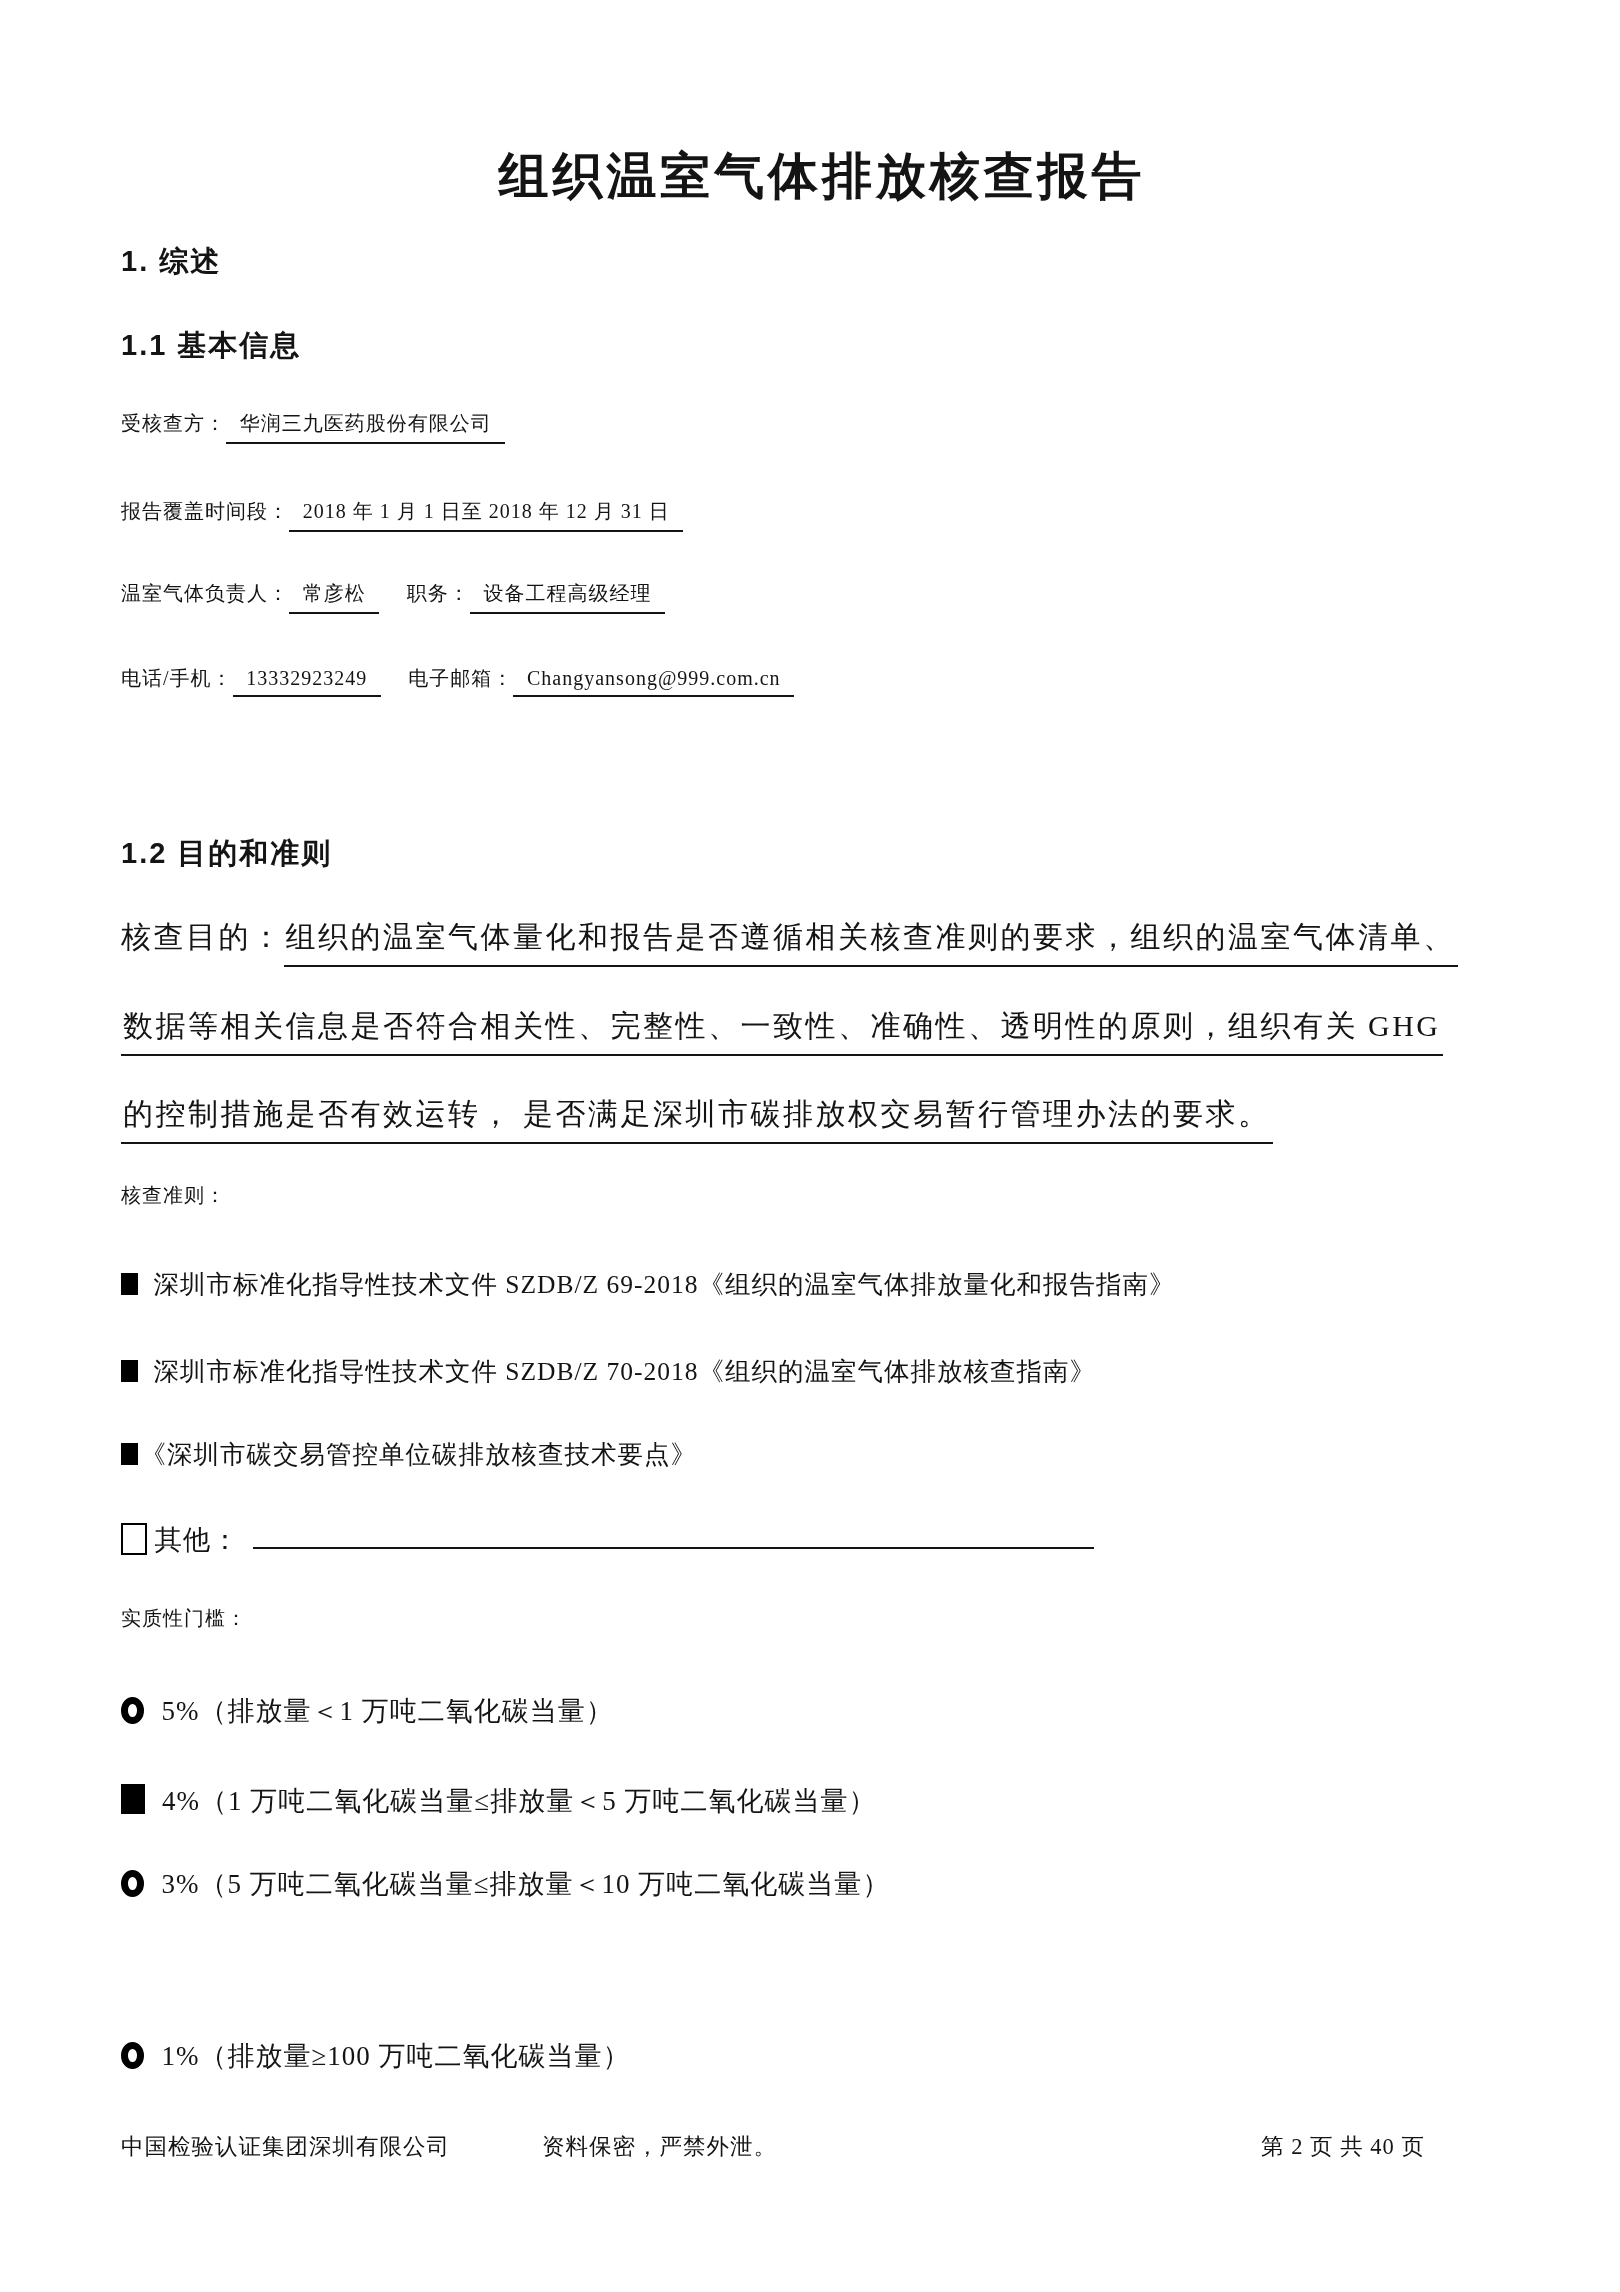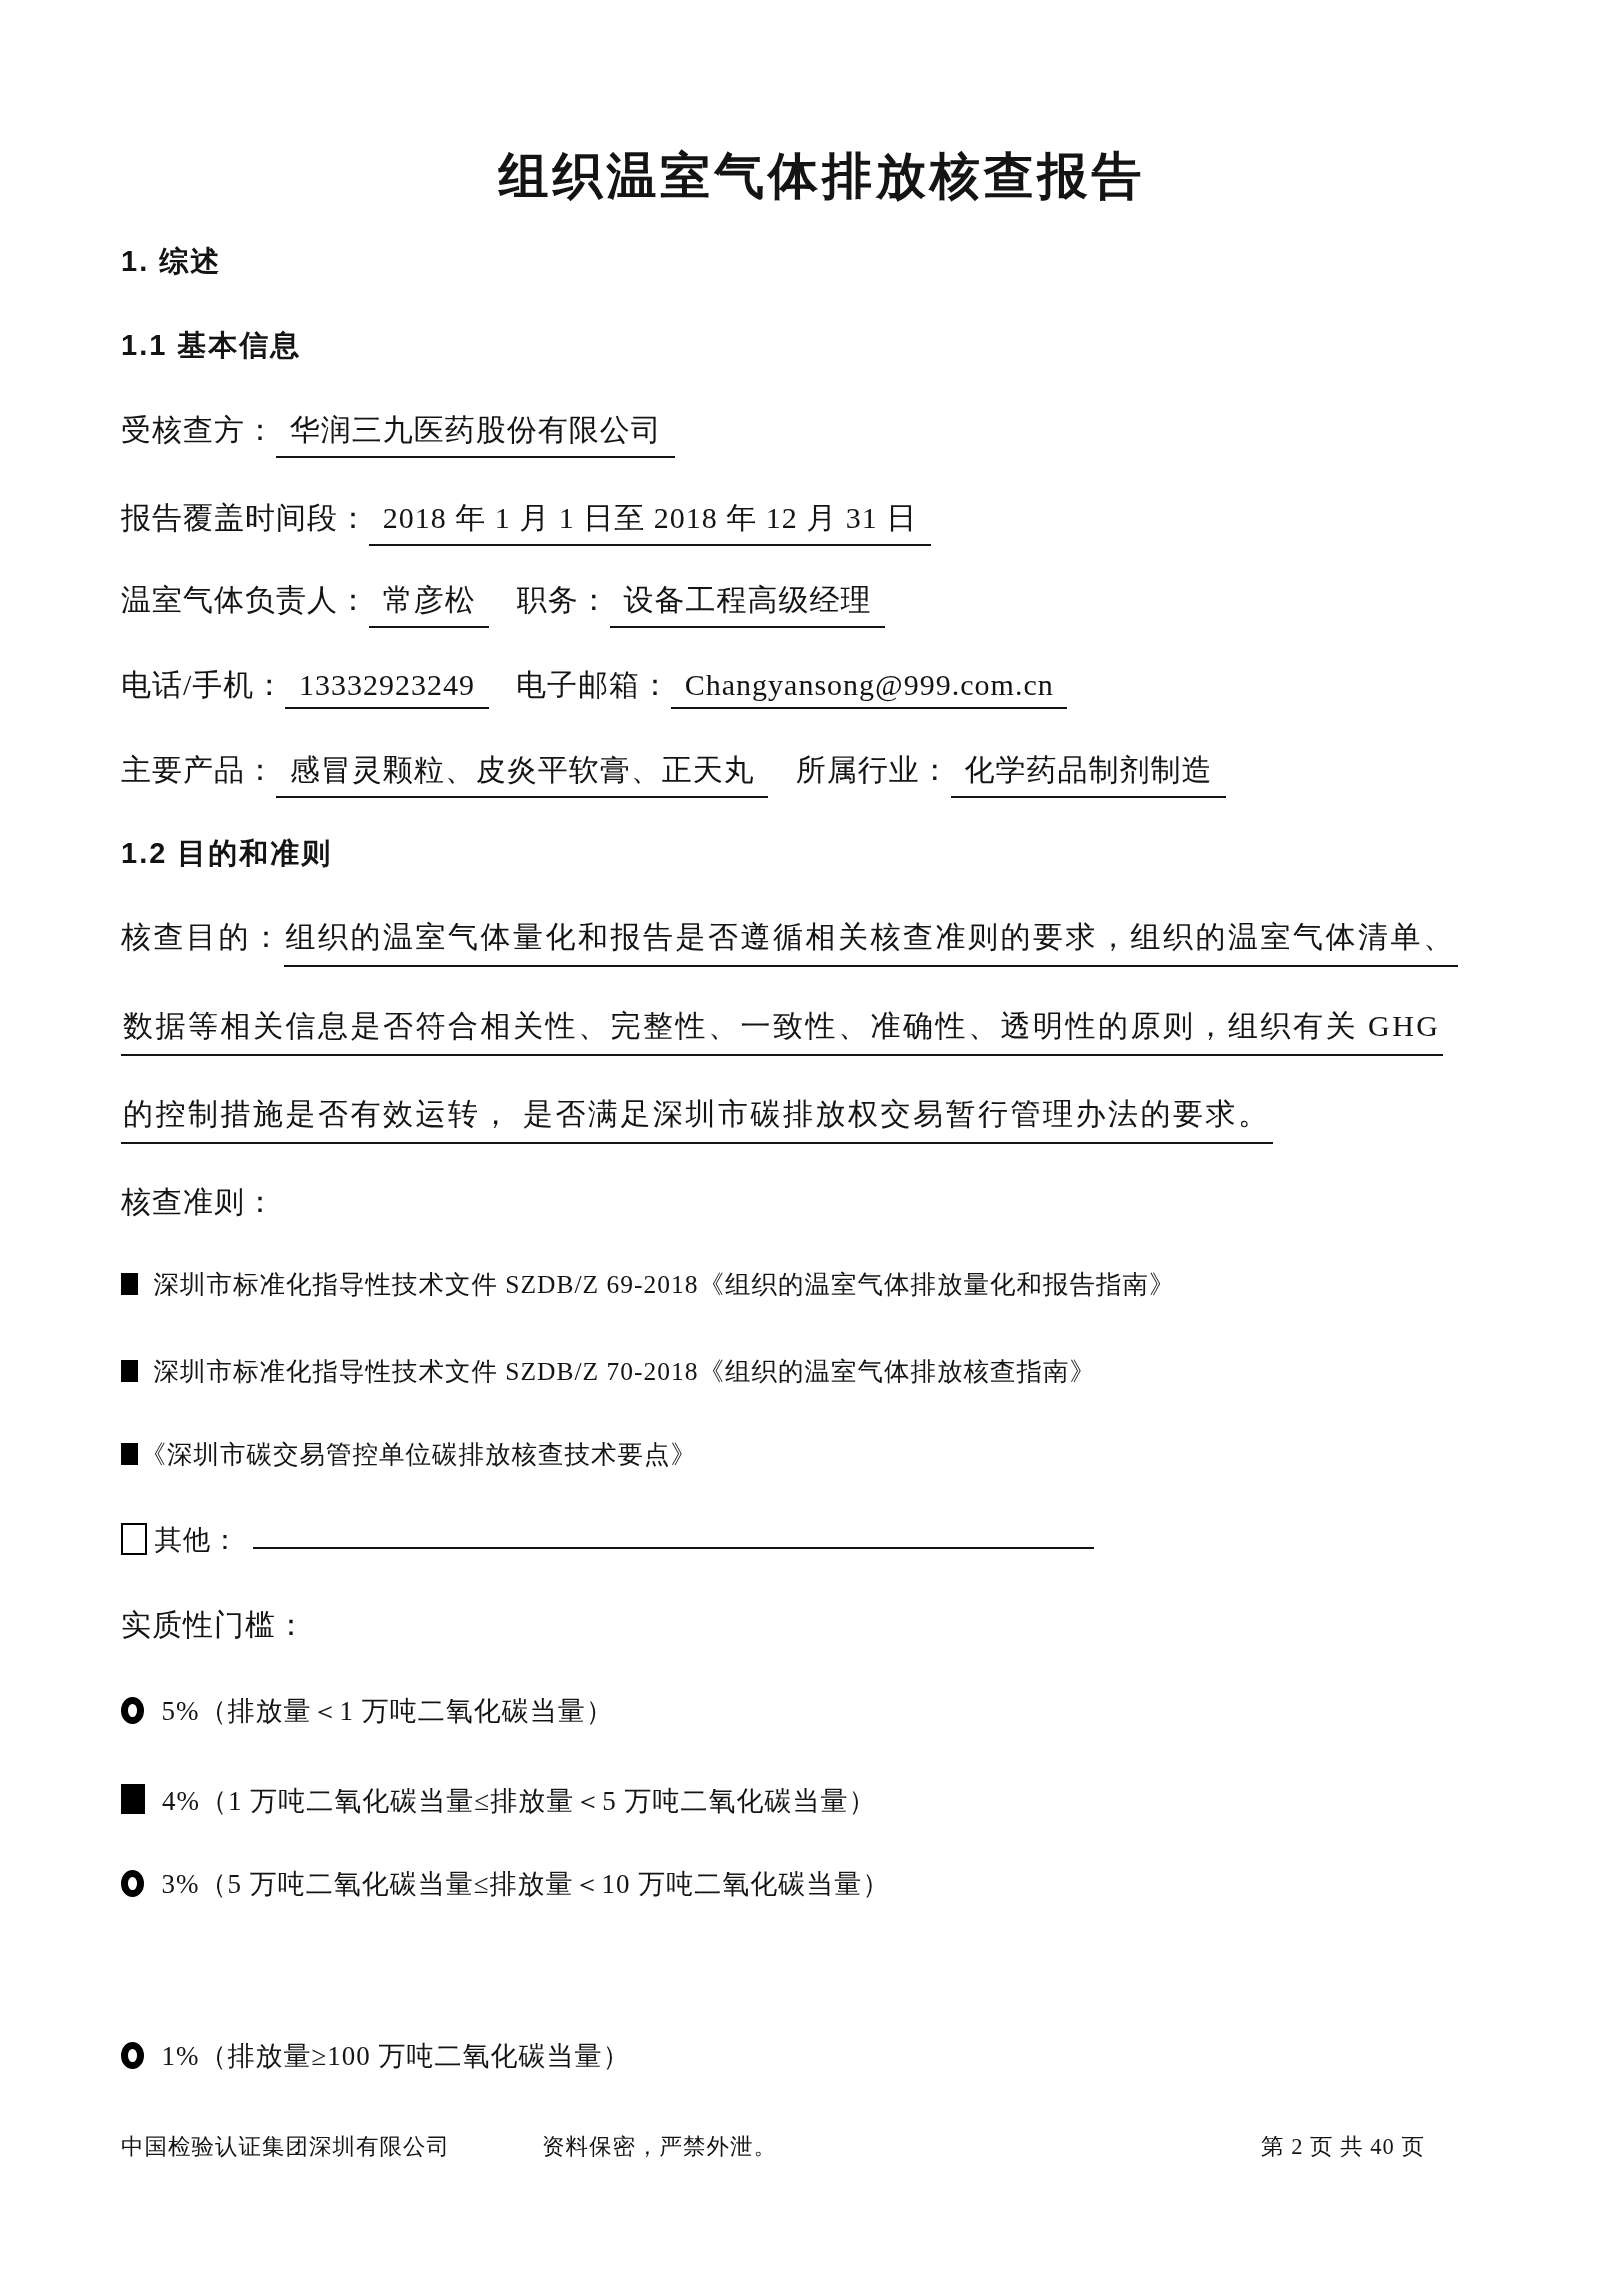--- a/index.html
+++ b/index.html
@@ -16,21 +16,21 @@
   .title{
     position:absolute;top:143px;left:12px;width:100%;
     text-align:center;margin:0;
     font-family:"Liberation Sans","DejaVu Sans",sans-serif;
     font-size:50px;font-weight:700;letter-spacing:3.9px;
   }
   .h{
     font-family:"Liberation Sans","DejaVu Sans",sans-serif;
     font-size:29px;font-weight:600;letter-spacing:2px;
   }
-  .body{font-size:30px;letter-spacing:1px;}
+  .body{font-size:20px;letter-spacing:1px;}
   .purpose{font-size:30px;letter-spacing:2.5px;}
   .crit{font-size:25.5px;letter-spacing:1px;}
   .opt{font-size:27px;letter-spacing:1px;margin-top:8px;}
   .foot{font-size:22.5px;letter-spacing:1px;}
   
   .u{
     display:inline-block;
     border-bottom:2px solid #141414;
     padding:0 13.7px 4.9px 13.7px;
   }
@@ -92,23 +92,20 @@
   </div>
 
   <div class="abs body" style="top:580px">
     <span>温室气体负责人：</span><span class="u">常彦松</span><span class="gap"></span><span>职务：</span><span class="u">设备工程高级经理</span>
   </div>
 
   <div class="abs body" style="top:665px">
     <span>电话/手机：</span><span class="u">13332923249</span><span class="gap"></span><span>电子邮箱：</span><span class="u">Changyansong@999.com.cn</span>
   </div>
 
-  <div class="abs body" style="top:750px">
-    <span>主要产品：</span><span class="u">感冒灵颗粒、皮炎平软膏、正天丸</span><span class="gap"></span><span>所属行业：</span><span class="u">化学药品制剂制造</span>
-  </div>
 
   <div class="abs h" style="top:834px">1.2 目的和准则</div>
 
   <div class="abs purpose" style="top:917px">
     <span>核查目的：</span><span class="u2">组织的温室气体量化和报告是否遵循相关核查准则的要求，组织的温室气体清单、</span>
   </div>
   <div class="abs purpose" style="top:1006px">
     <span class="u2">数据等相关信息是否符合相关性、完整性、一致性、准确性、透明性的原则，组织有关 GHG</span>
   </div>
   <div class="abs purpose" style="top:1094px">

